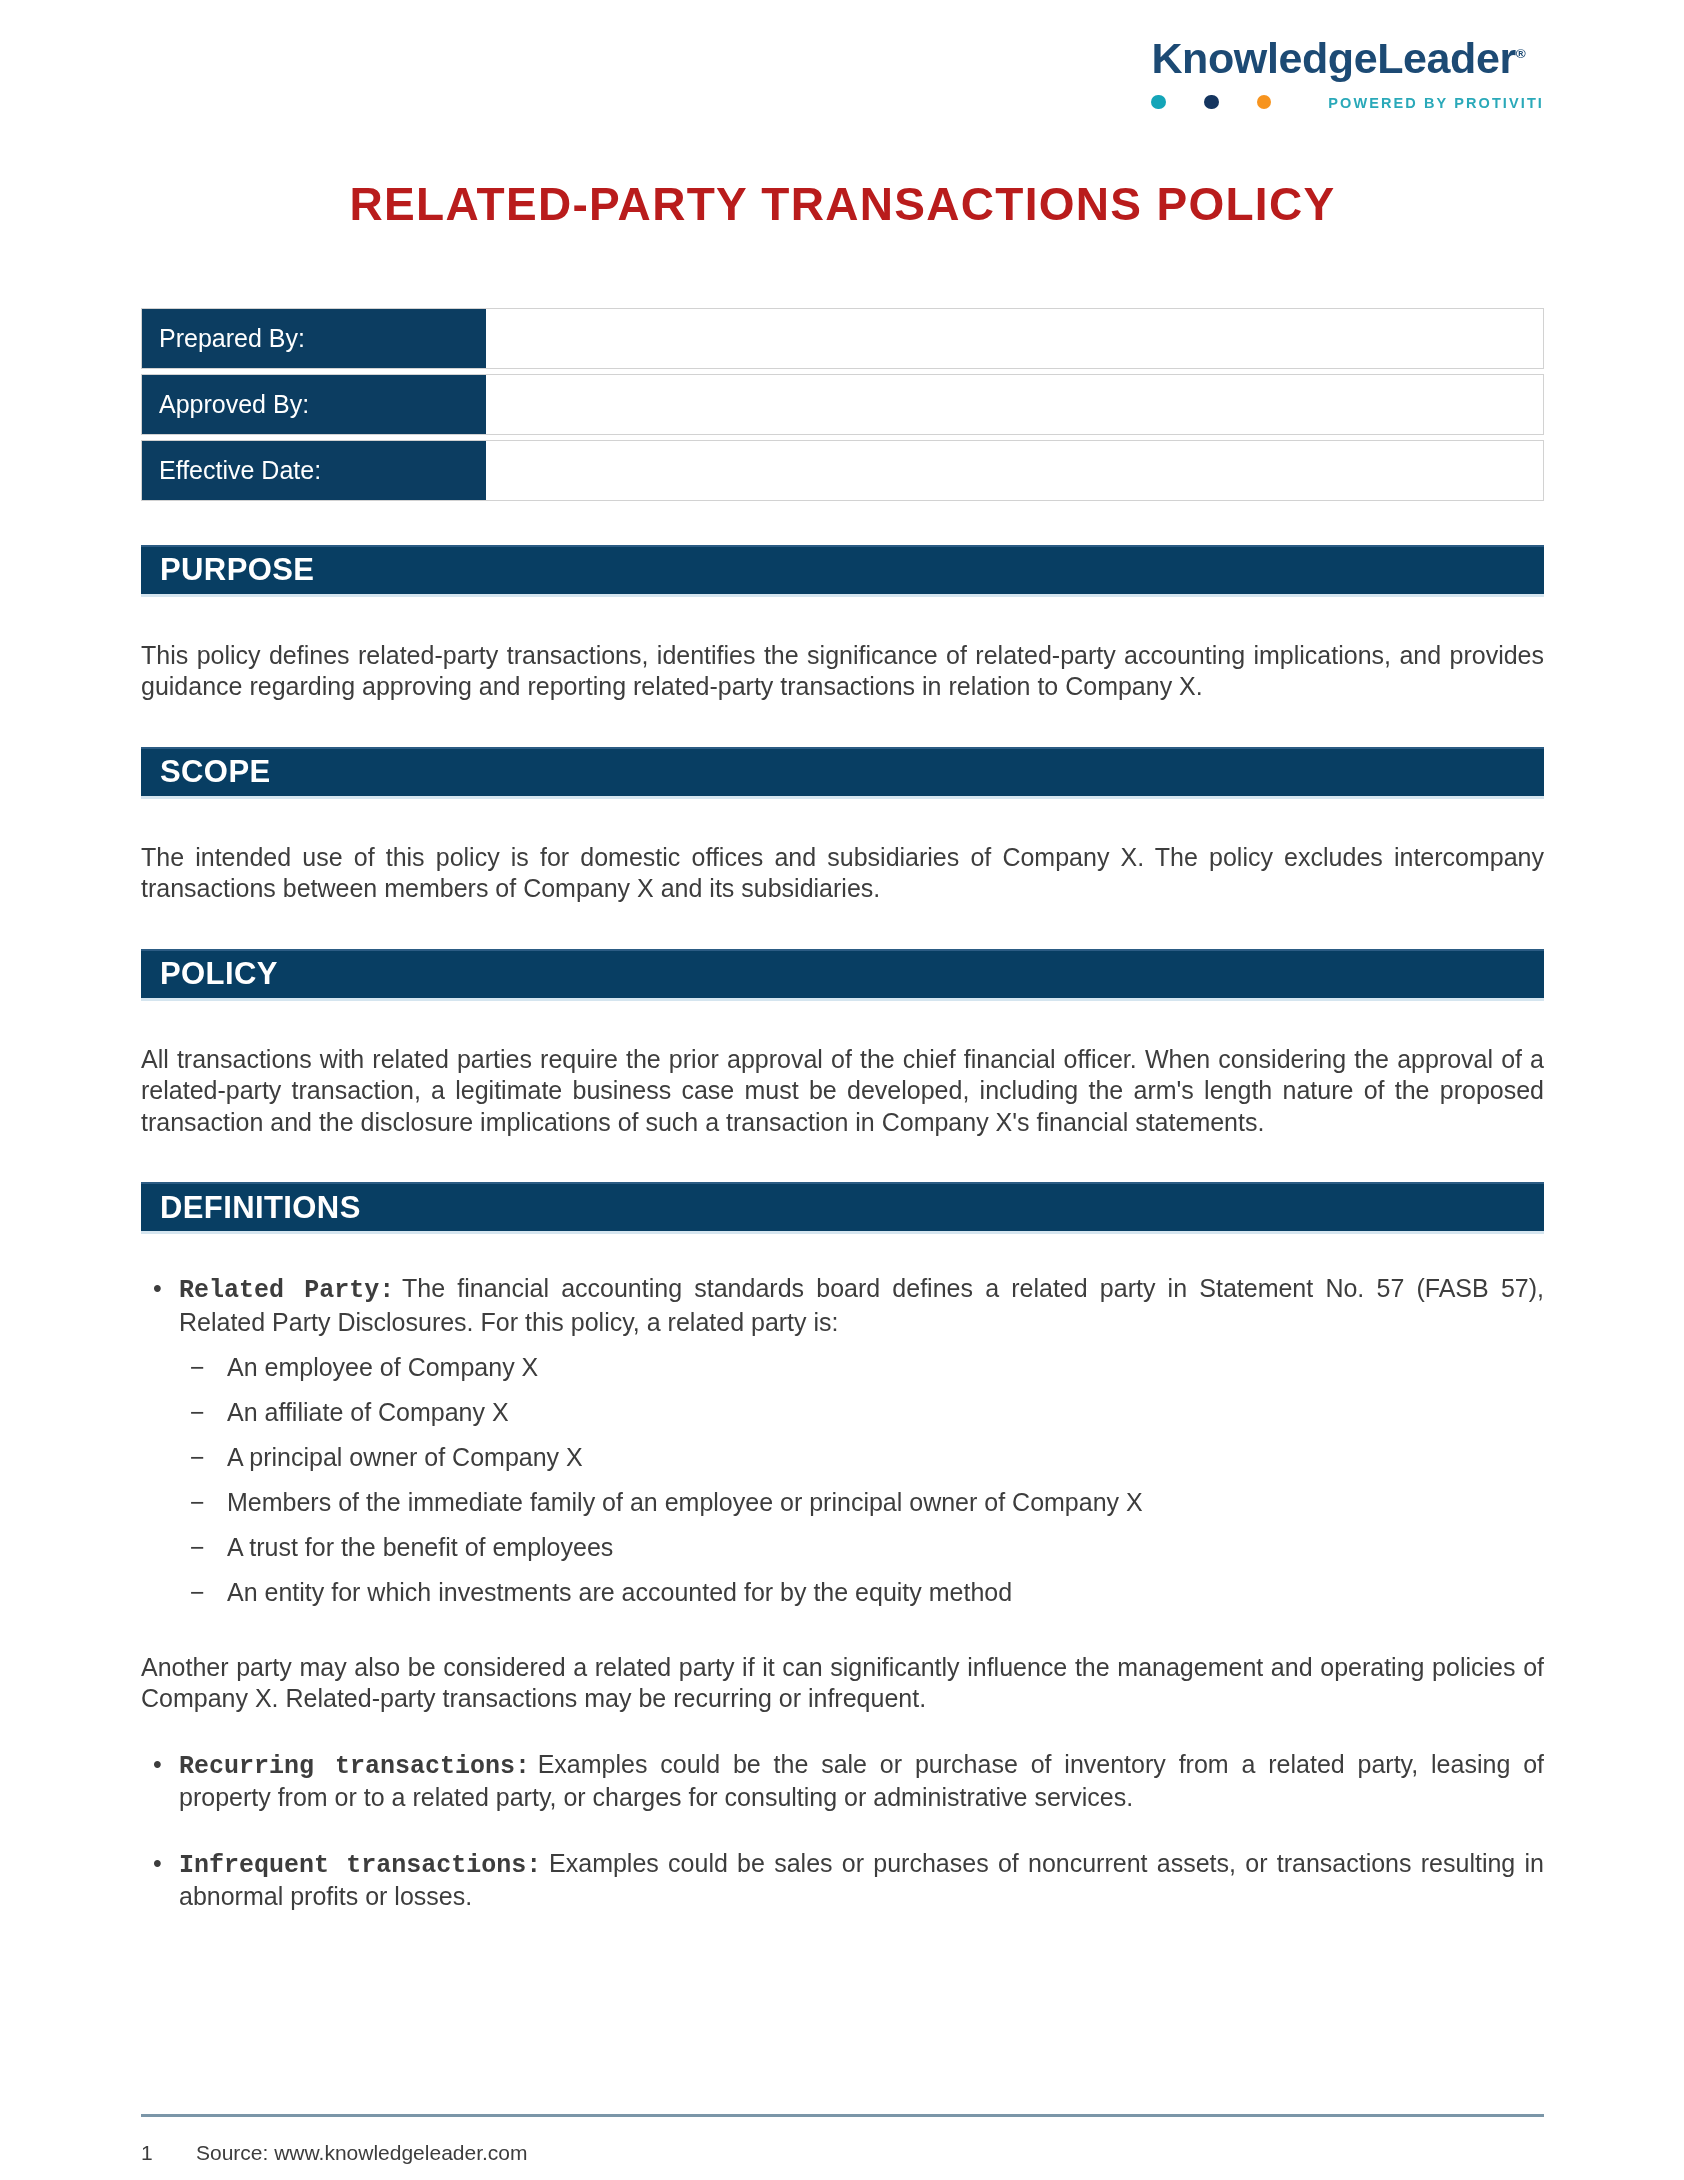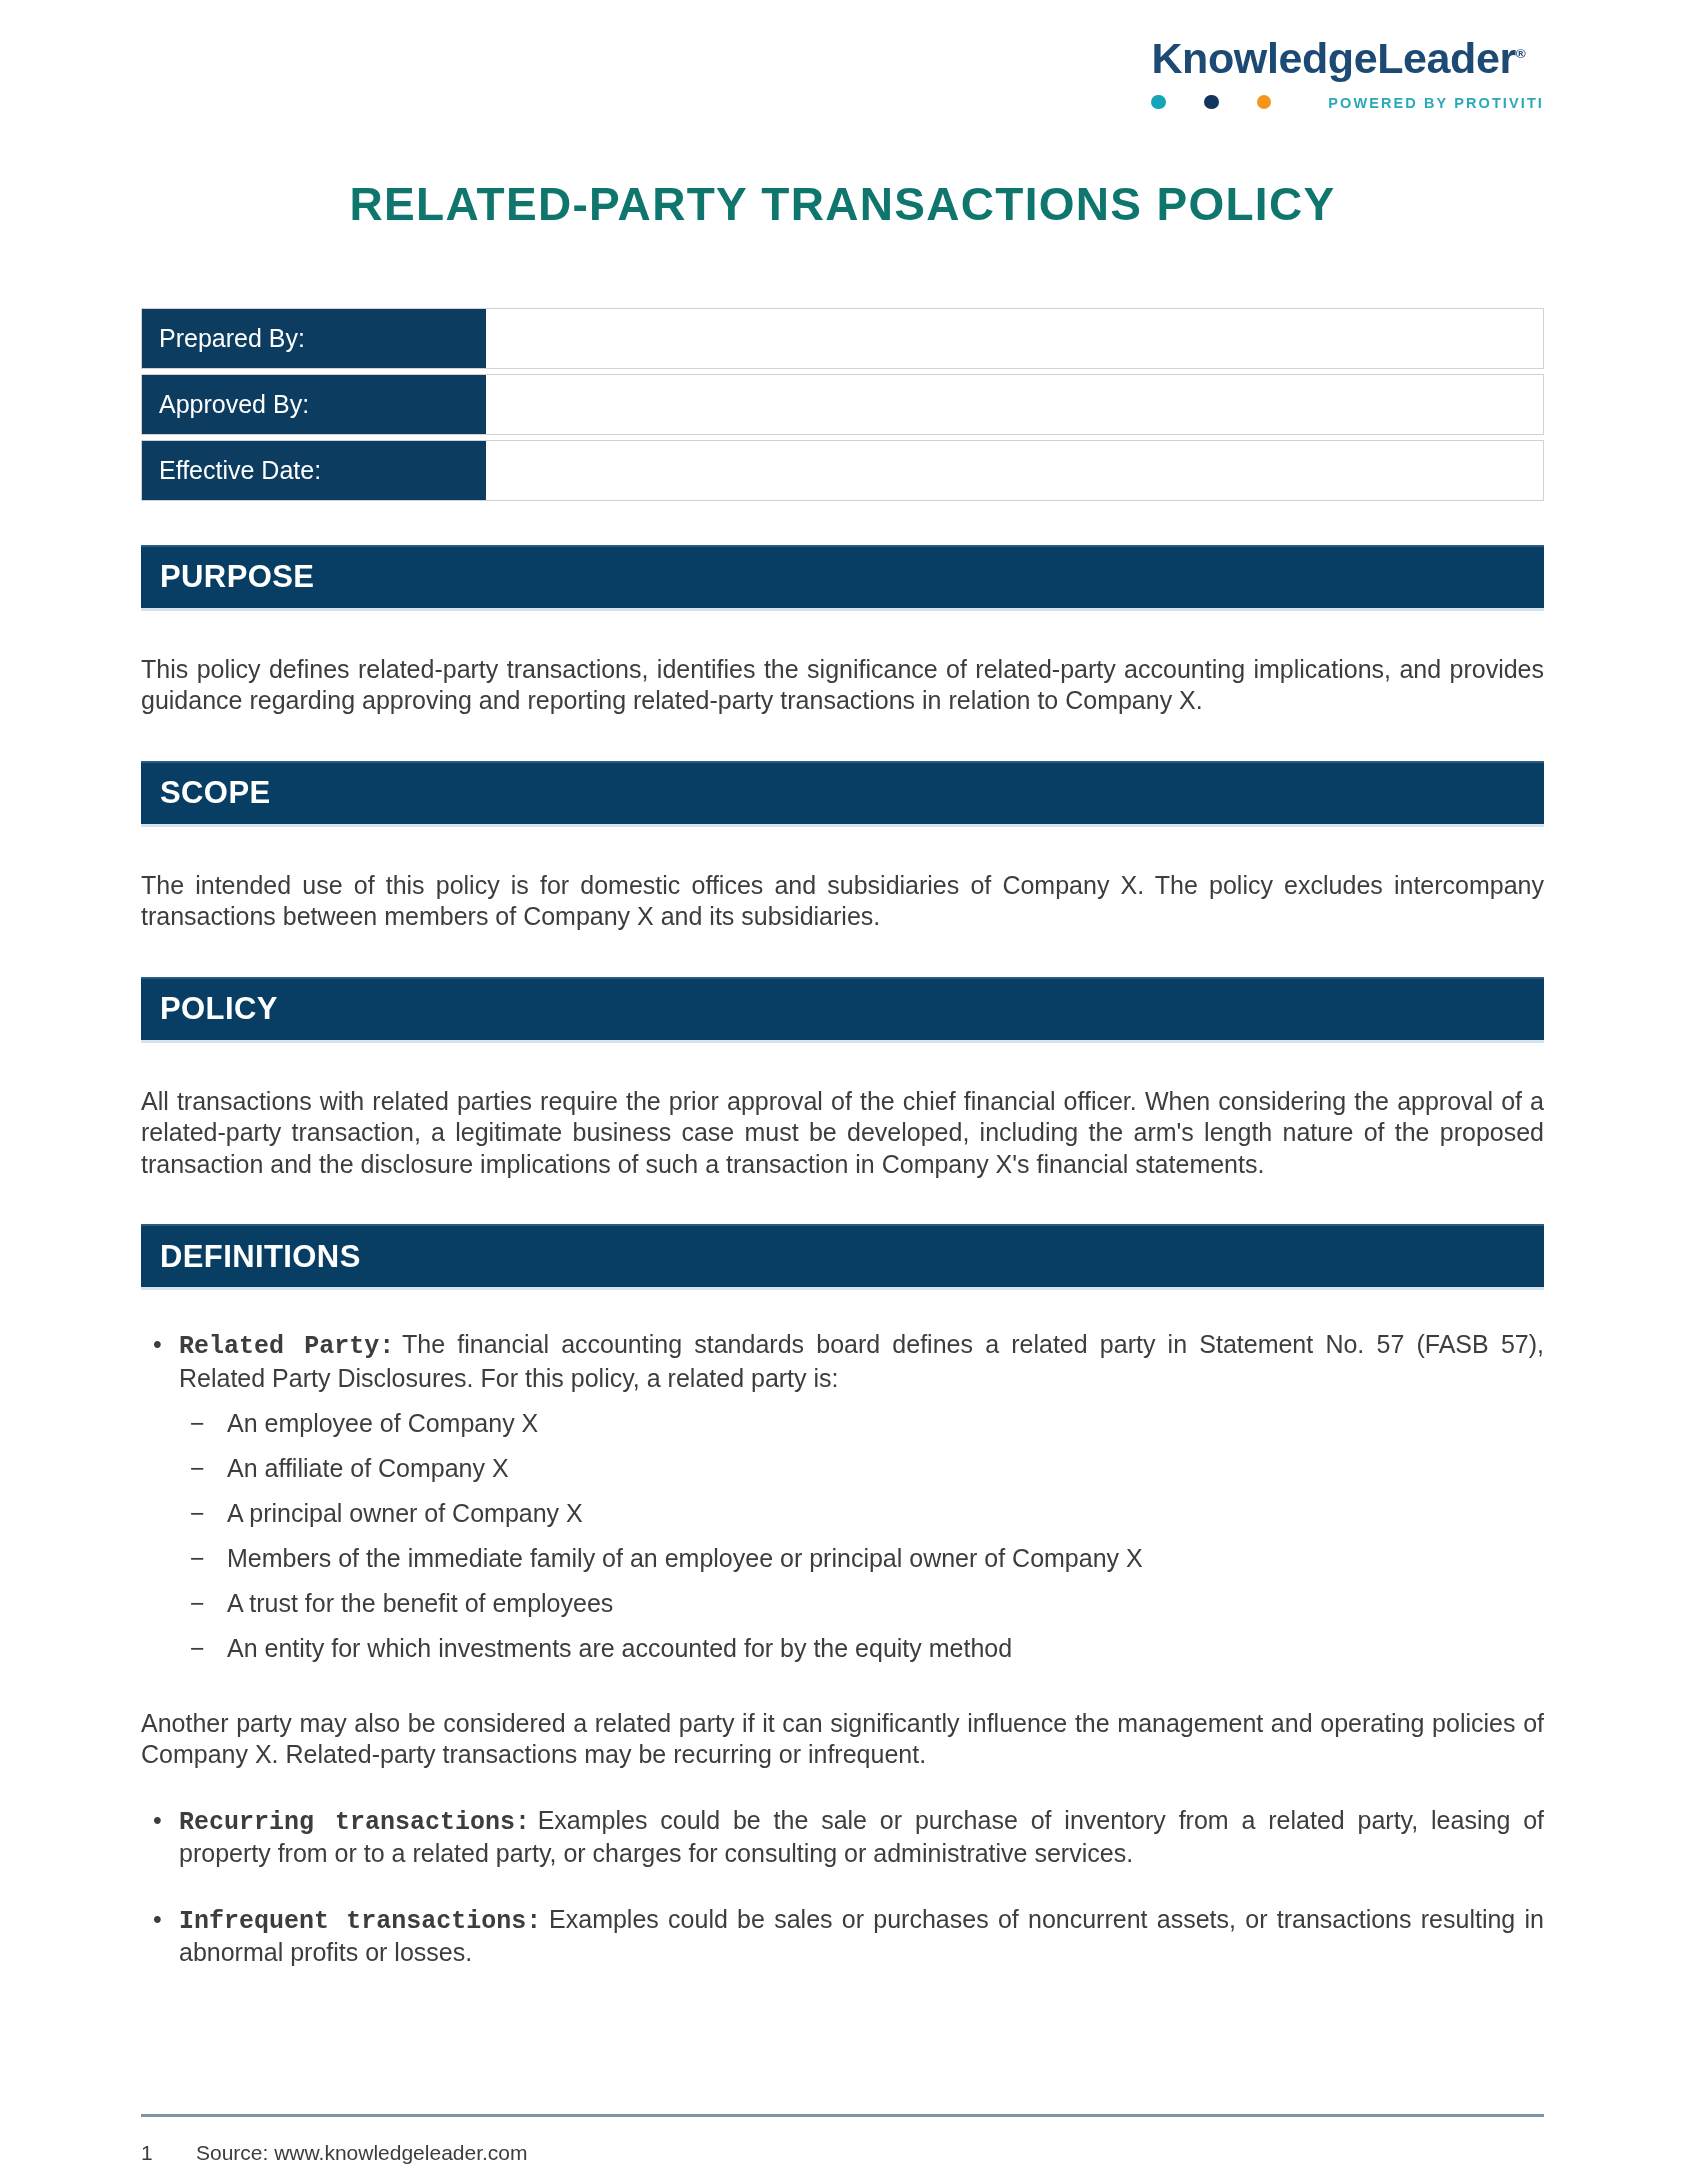--- a/index.html
+++ b/index.html
@@ -25,39 +25,39 @@
   .dot-navy  { background:#14355f; }
   .dot-orange{ background:#f7941e; }
   .tagline {
     margin-left:19px; font-size:14.5px; font-weight:bold;
     color:#2aa9b9; letter-spacing:2.1px;
   }
 
   
   .doc-title {
     margin-top:66px; text-align:center;
-    font-size:46px; font-weight:bold; color:#0f766e; letter-spacing:1.3px;
+    font-size:46px; font-weight:bold; color:#b91c1c; letter-spacing:1.3px;
   }
 
   
   .info-table { margin-top:77px; }
   .info-row {
     display:flex; height:61px; margin-bottom:5.1px;
     border:0.9px solid #d2d2d2; background:#ffffff;
   }
   .info-label {
     width:344px; flex:none; background:#0c3d61; color:#ffffff;
     font-weight:normal; font-size:25px;
     display:flex; align-items:center; padding-left:17px;
   }
   .info-value { flex:1; background:#ffffff; }
 
   
   .band {
-    height:66px; margin-top:44px;
+    height:52px; margin-top:44px;
     background:#083e63;
     border-top:2.6px solid #2c5c84;
     border-bottom:3.4px solid #d5e5ef;
     display:flex; align-items:center;
   }
   .band-label {
     color:#ffffff; font-weight:bold; font-size:31px;
     padding-left:19px; letter-spacing:0.4px;
   }
 

